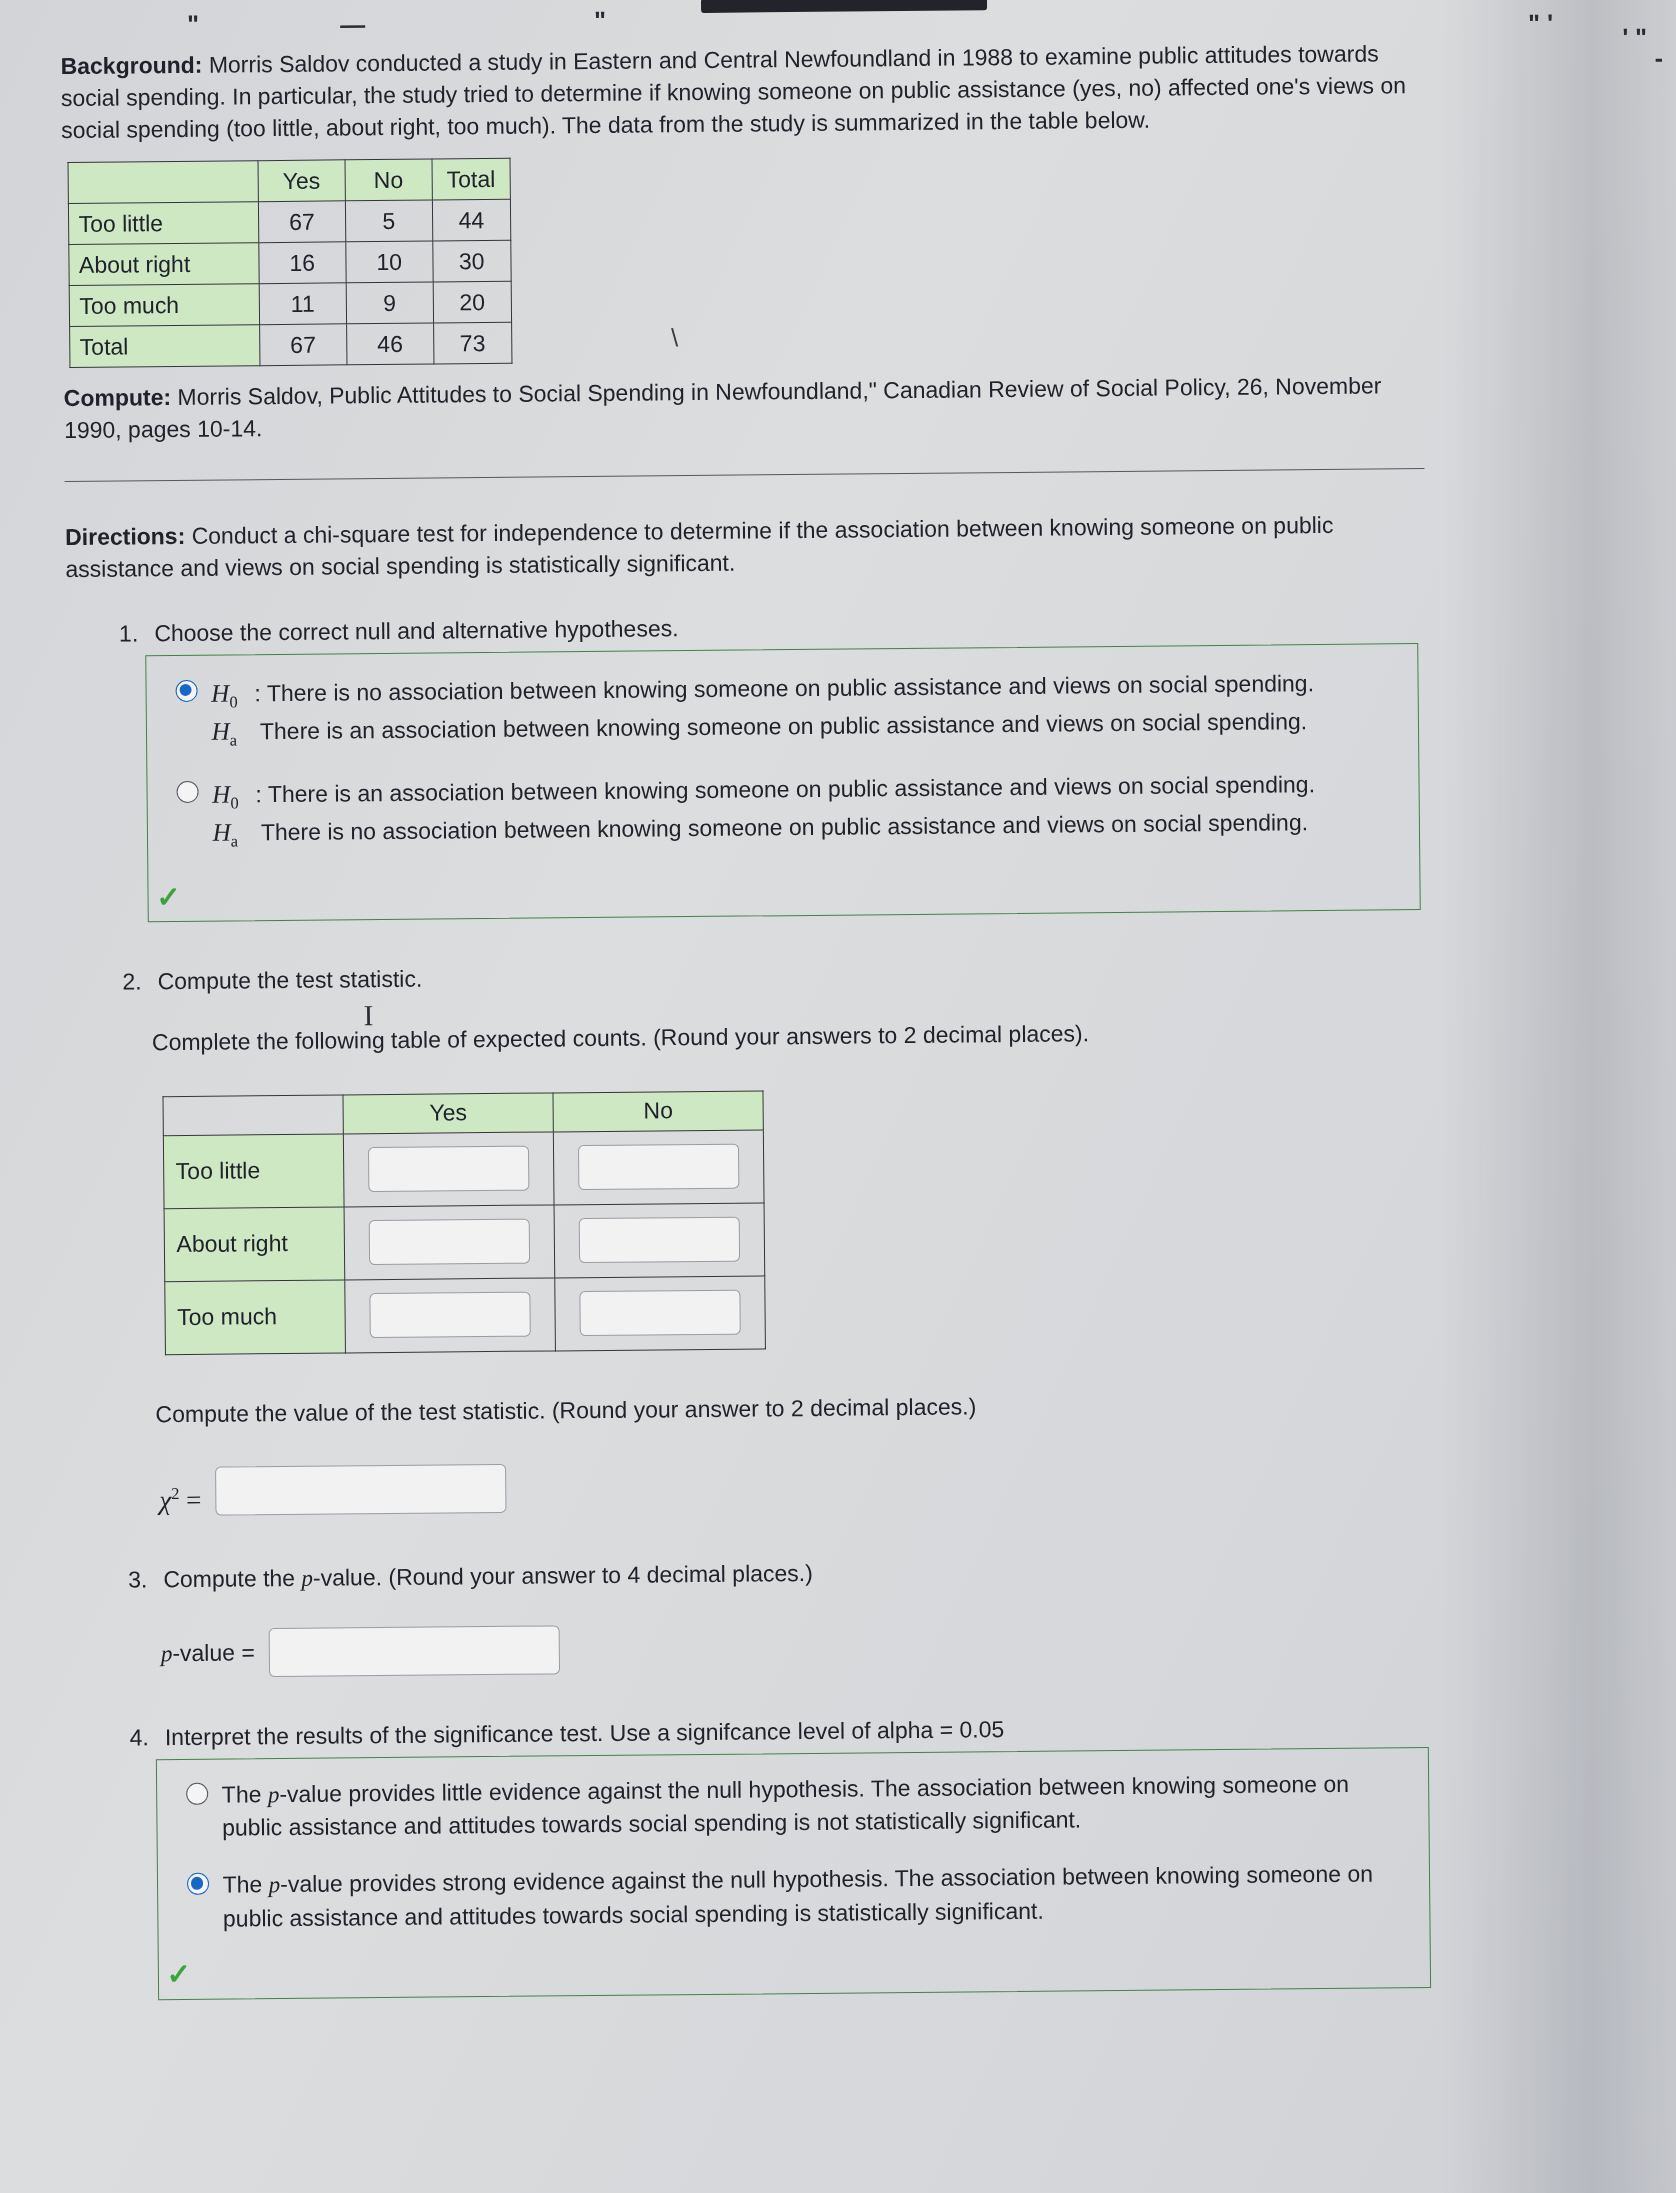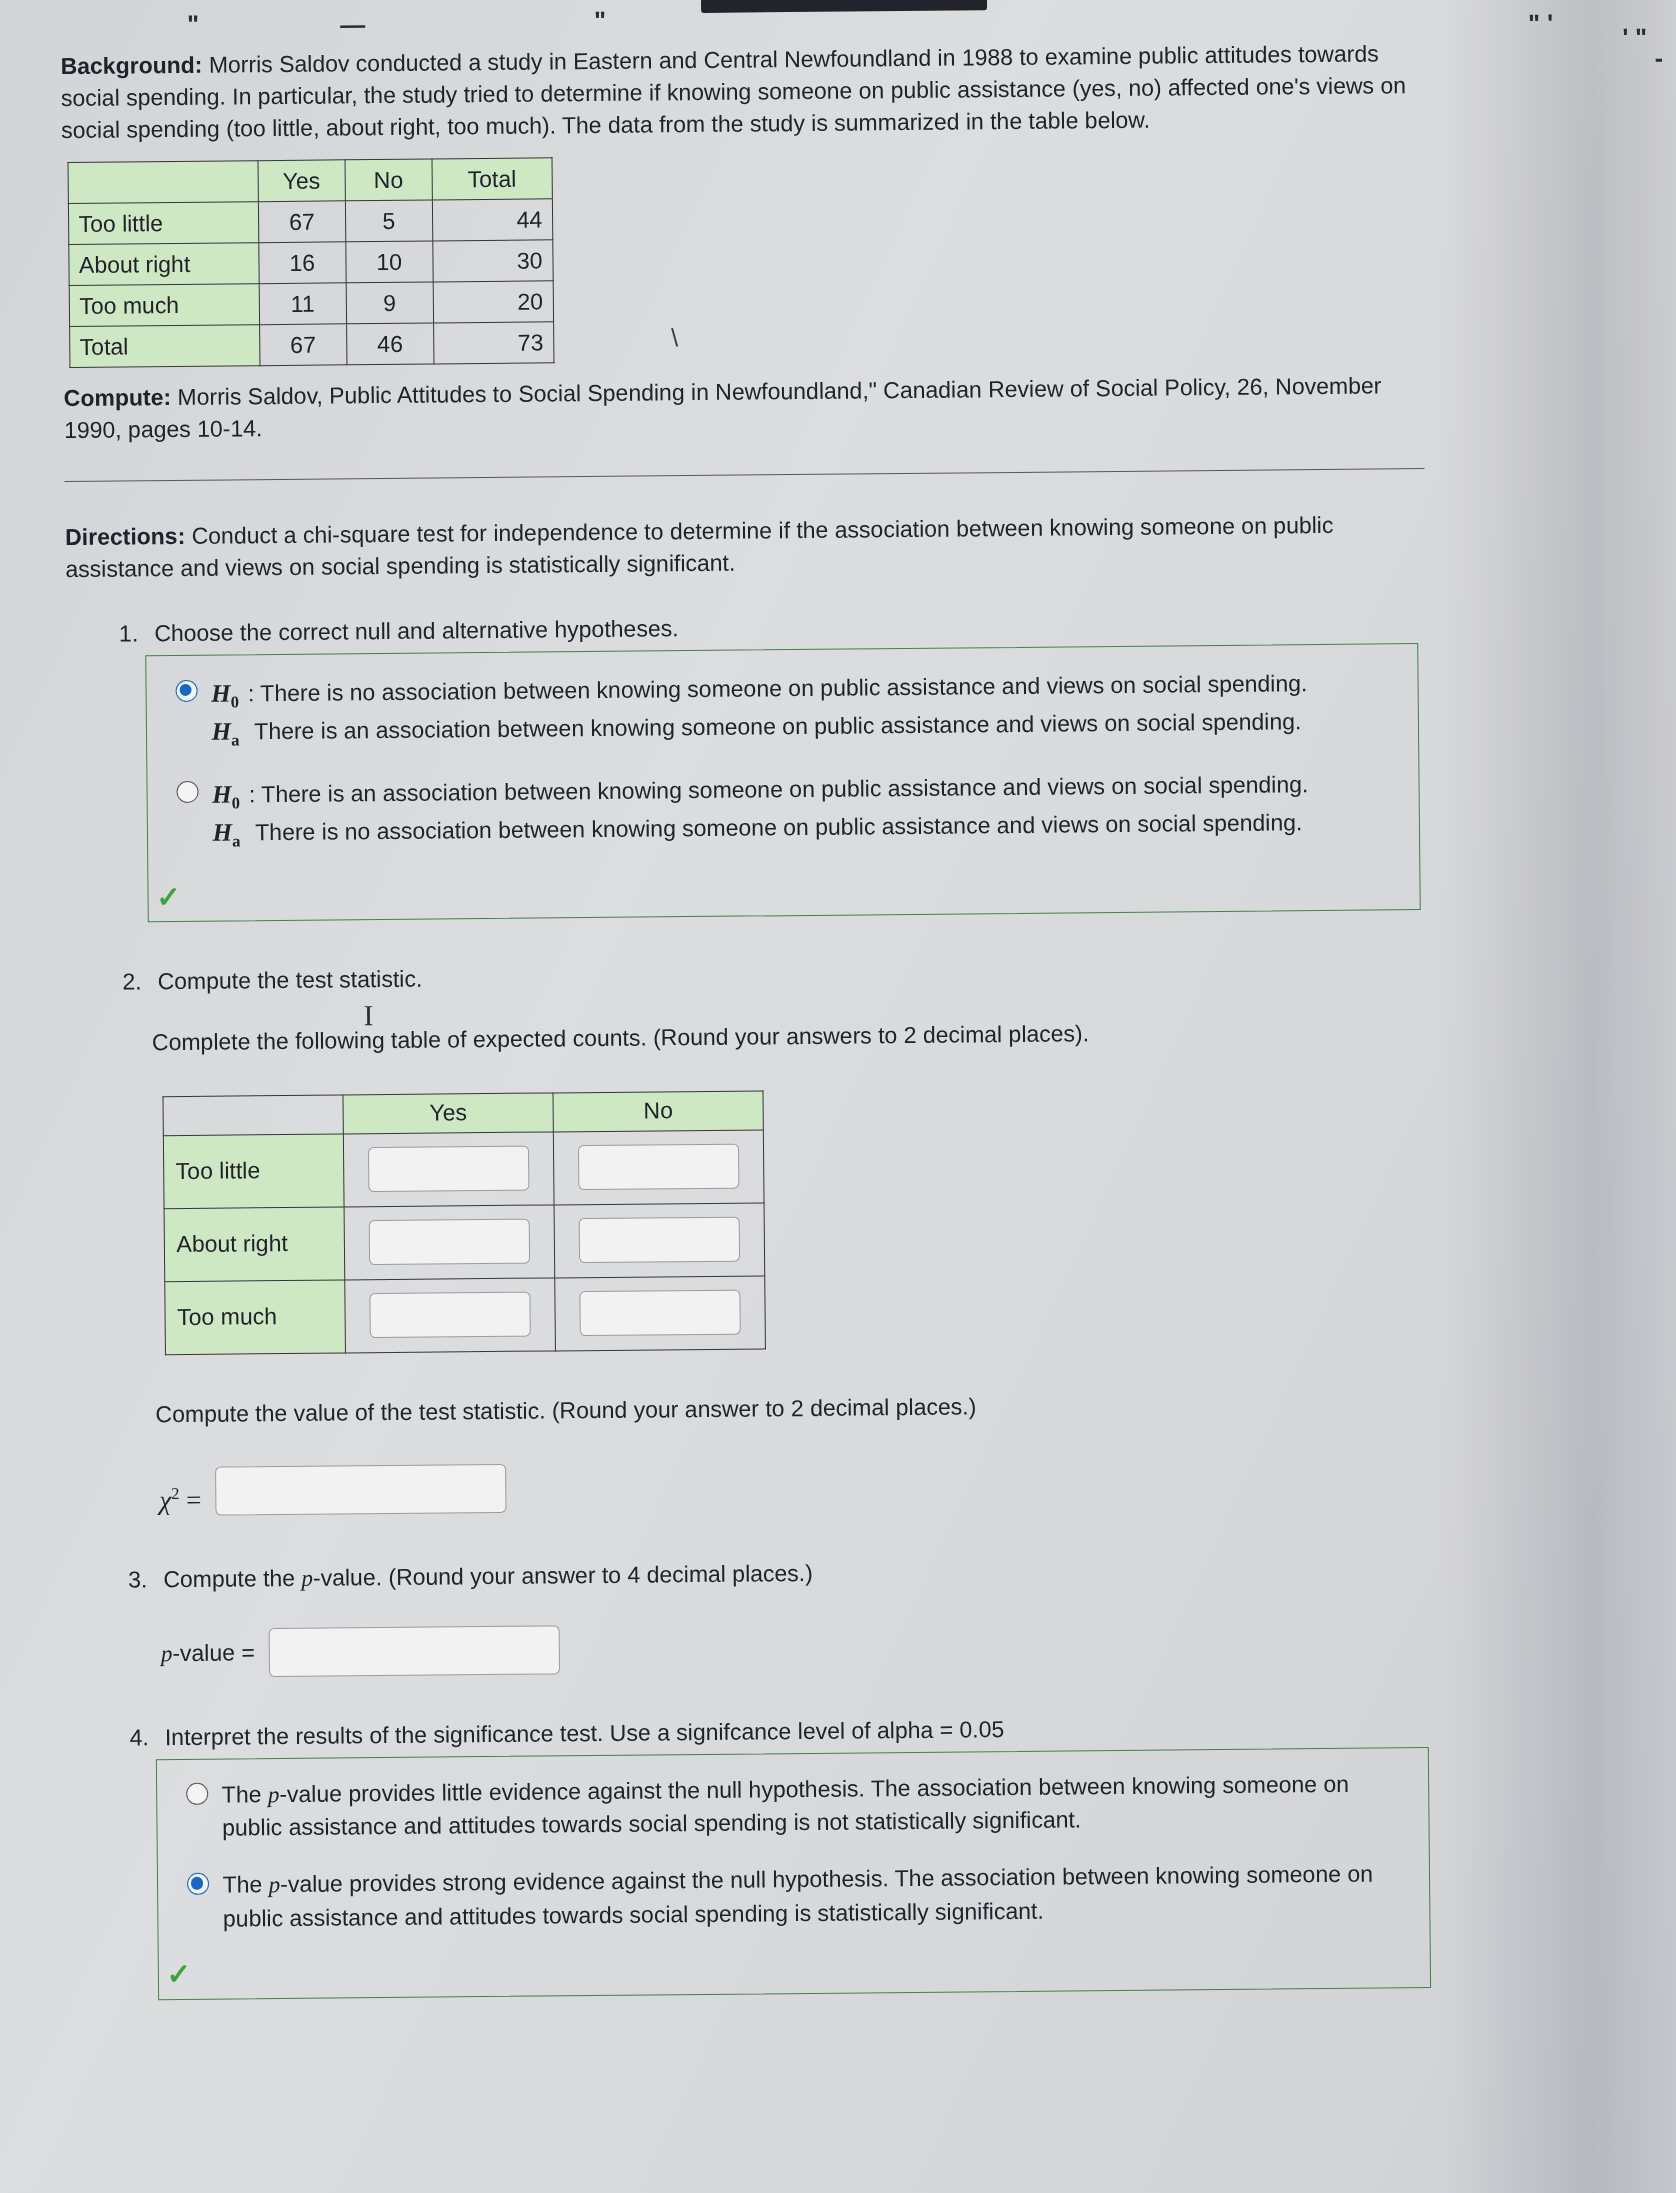--- a/index.html
+++ b/index.html
@@ -27,21 +27,21 @@
 
   
   table.obs { border-collapse:collapse; margin:15.5px 0 13.6px 5.8px; }
   table.obs th, table.obs td {
     border:1.9px solid #35363d; font-size:23px; font-weight:normal;
     height:41px; padding:0 9.7px; text-align:center;
   }
   table.obs th.rowlab { text-align:left; width:190px; }
   table.obs .green { background:#cfe8c4; }
   table.obs td { width:87px; }
-  table.obs td.tot { width:120px;text-align:right; }
+  table.obs td.tot { width:78px; }
 
   .src { margin-top:11.6px; }
   hr.divider { border:none; border-top:1.9px solid #56575e; margin:35px 0 0 0; }
   .directions { margin-top:39px; }
 
   
   .qline { margin:33px 0 5.8px 0; padding-left:53px; }
   .qline .qnum { margin-right:9.7px; }
   .subline { margin:29px 0 0 82px; position:relative; }
 
@@ -54,21 +54,21 @@
   .opt:last-of-type { margin-bottom:5.8px; }
   .radio {
     flex:0 0 auto; width:22px; height:22px; margin-top:3.9px; border-radius:50%;
     border:1.9px solid #565860; background:#f4f4f5; display:inline-block; cursor:pointer;
   }
   .radio.checked { border-color:#1767c6; }
   .radio.checked::after {
     content:""; display:block; width:12.6px; height:12.6px; margin:2.9px; border-radius:50%; background:#1767c6;
   }
   .opttext { flex:1 1 auto; }
-  .mathH { font-family:"Liberation Serif", serif; font-style:italic; font-size:25px; margin-right:9px;font-weight:bold; }
+  .mathH { font-family:"Liberation Serif", serif; font-style:italic; font-size:25px; margin-right:17px; }
   .mathH sub { font-style:normal; font-size:16.5px; }
   .check { position:absolute; left:7.8px; bottom:3.9px; color:#3ba23c; font-size:29px; font-weight:bold; }
 
   
   table.exp { border-collapse:collapse; margin:37px 0 0 92px; }
   table.exp th, table.exp td { border:1.9px solid #35363d; font-size:23px; font-weight:normal; }
   table.exp th.colhead { background:#cfe8c4; width:210px; height:39px; text-align:center; }
   table.exp th.corner { width:180px; background:transparent; }
   table.exp th.rowlab { background:#cfe8c4; text-align:left; padding:0 11.6px; height:73px; }
   table.exp td { text-align:center; }

